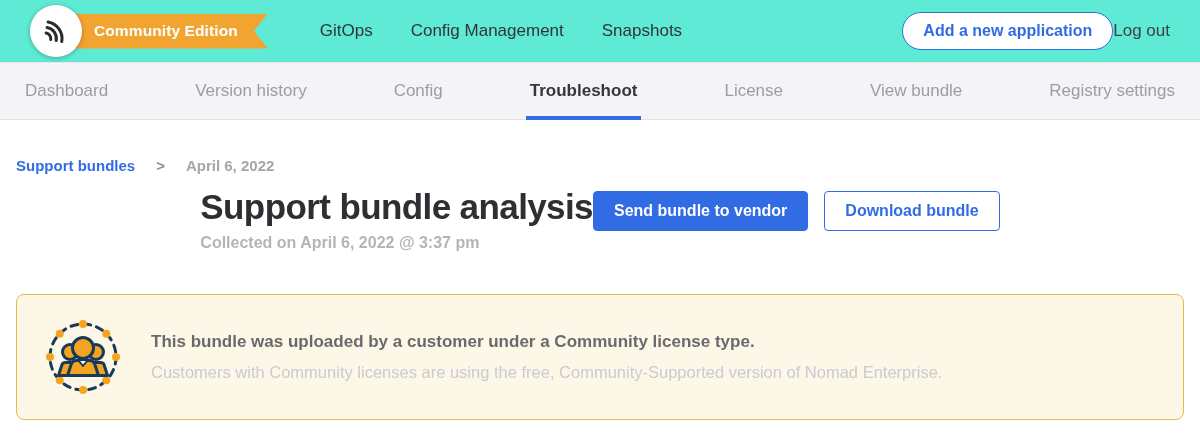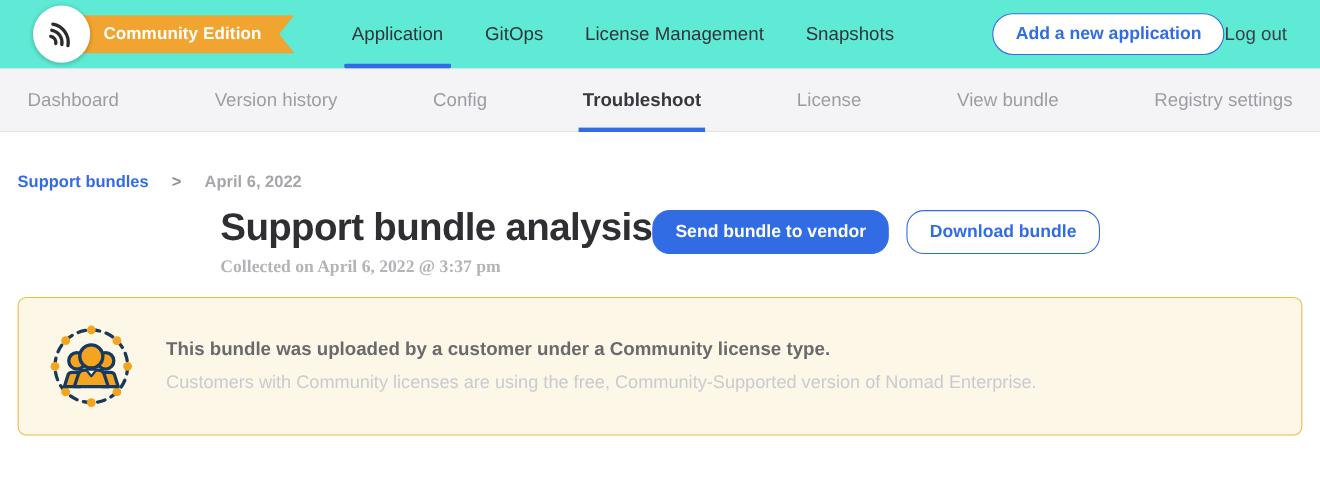--- a/index.html
+++ b/index.html
@@ -139,38 +139,37 @@
     font-weight: 700;
     color: #2E2E33;
     letter-spacing: -0.6px;
     line-height: 1.1;
   }
   .page-subtitle {
     margin-top: 7px;
     font-size: 16px;
     font-weight: 700;
     color: #B4B4B8;
-    font-family: Liberation Serif, serif;
   }
   .actions { display: flex; gap: 16px; padding-top: 3px; }
   .btn {
     font-family: inherit;
     font-size: 16px;
     font-weight: 700;
     padding: 10px 20px;
-    border-radius: 16px;
+    border-radius: 4px;
     cursor: pointer;
     white-space: nowrap;
   }
   .btn-primary { background: #326CE5; color: #fff; border: 1.5px solid #326CE5; }
   .btn-outline { background: #fff; color: #326CE5; border: 1.5px solid #326CE5; }
 
   
   .notice {
-    margin-top: 18px;
+    margin-top: 42px;
     border: 1.5px solid #E9B94A;
     background: #FCF7E6;
     border-radius: 8px;
     padding: 24px 28px;
     display: flex;
     align-items: center;
   }
   .notice-icon { width: 76px; height: 76px; margin-right: 30px; flex: none; }
   .notice-title {
     font-size: 17px;
@@ -194,23 +193,22 @@
           <path d="M4.5 6 A13.5 13.5 0 0 1 18 19.5"></path>
           <path d="M4.5 10.5 A9 9 0 0 1 13.5 19.5"></path>
           <path d="M4.5 15 A4.5 4.5 0 0 1 9 19.5"></path>
         </g>
       </svg>
     </div>
     <div class="badge">Community Edition</div>
   </div>
 
   <div class="topnav-tabs">
-    <div class="topnav-tab active">Application</div>
     <div class="topnav-tab">GitOps</div>
-    <div class="topnav-tab">License Management</div>
+    <div class="topnav-tab">Config Management</div>
     <div class="topnav-tab">Snapshots</div>
   </div>
 
   <div class="topnav-right">
     <button class="add-btn">Add a new application</button>
     <span class="logout">Log out</span>
   </div>
 </div>
 
 <div class="subnav">

